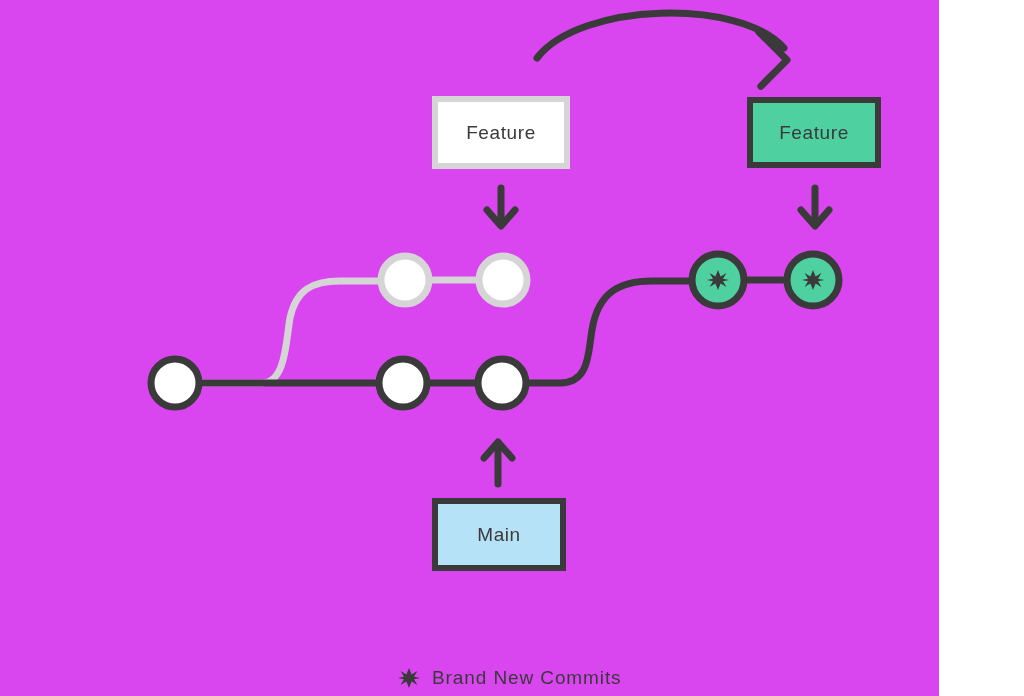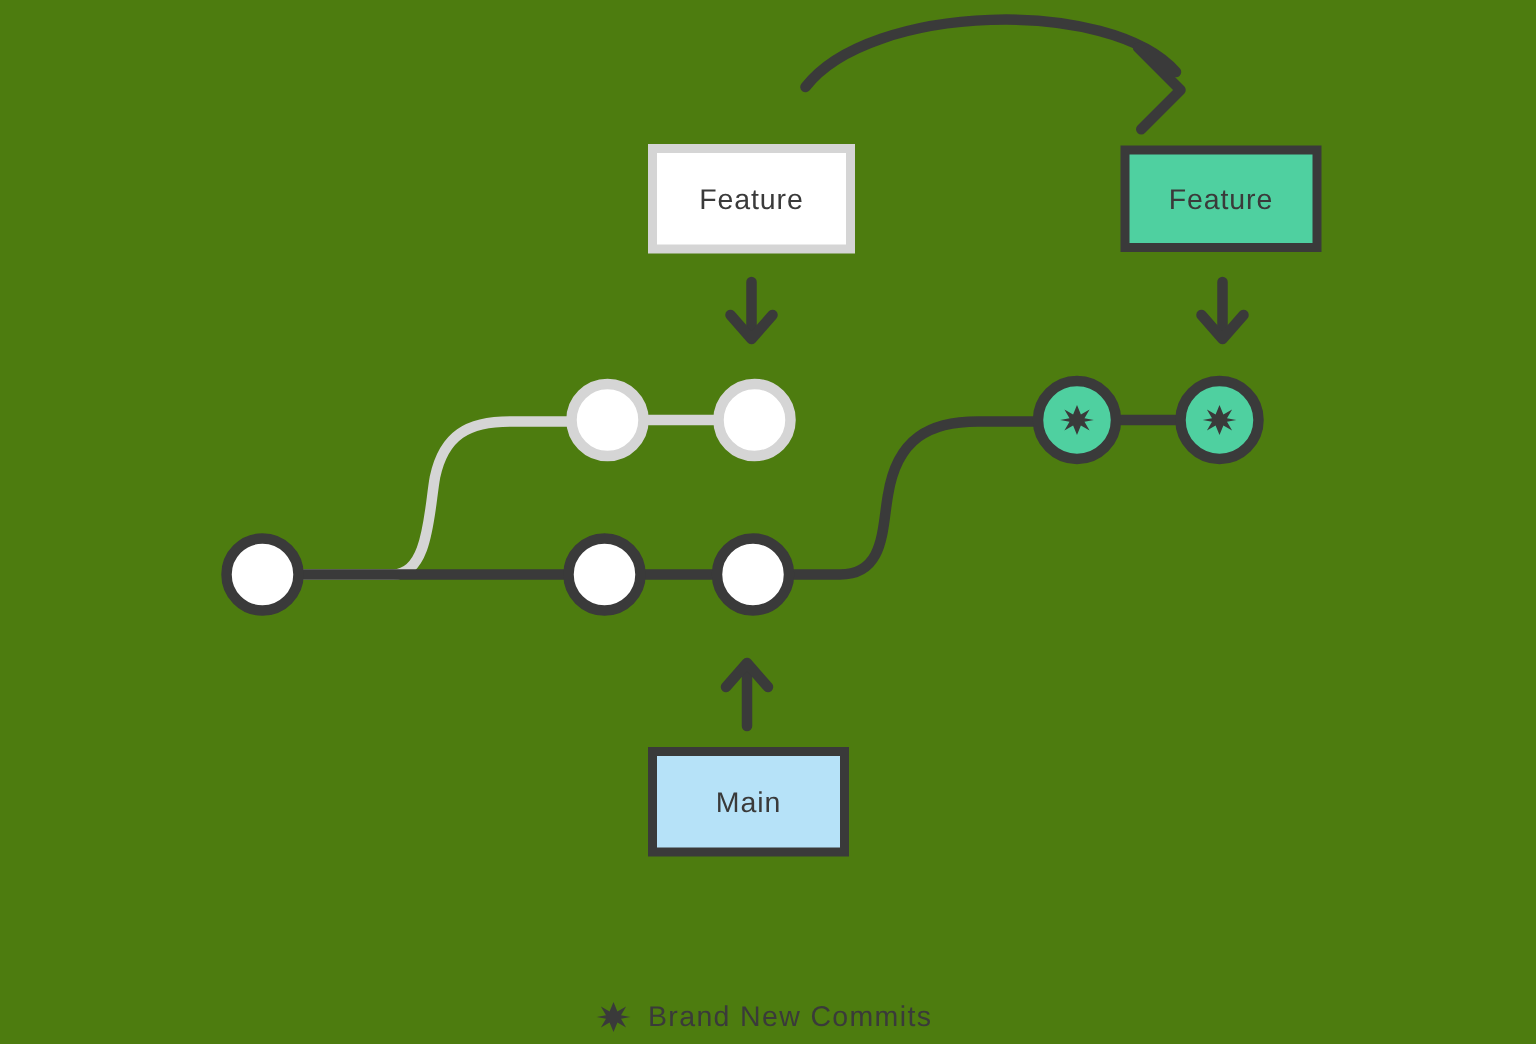--- a/index.html
+++ b/index.html
@@ -5,23 +5,23 @@
   html, body {
     margin: 0;
     padding: 0;
     background: #ffffff;
   }
   body {
     font-family: "Liberation Sans", sans-serif;
   }
   #canvas {
     position: relative;
-    width: 1024px;
+    width: 939px;
     height: 696px;
-    background: #4d7c0f;
+    background: #d946ef;
     overflow: hidden;
   }
   #diagram-svg {
     position: absolute;
     left: 0;
     top: 0;
     width: 1024px;
     height: 696px;
   }
   .box-label {

